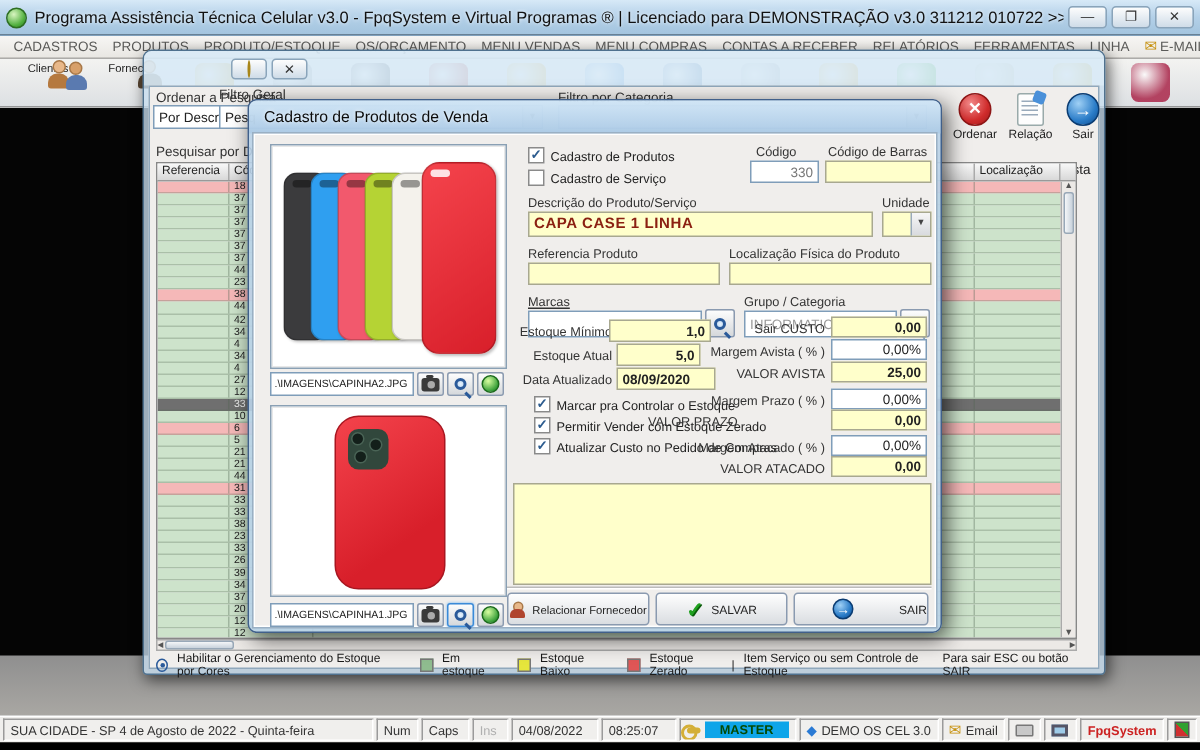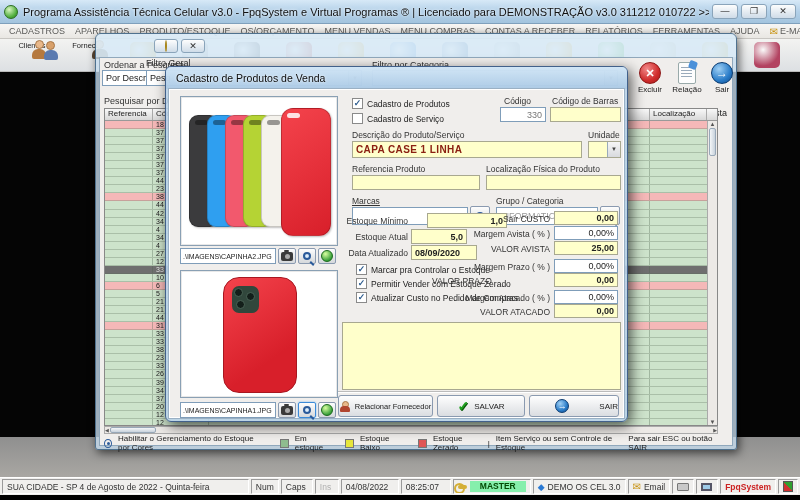--- a/index.html
+++ b/index.html
@@ -136,21 +136,21 @@
     display:flex; align-items:center; justify-content:center; gap:5px; font-size:8px; color:#222; }
   .greencheck { color:#1fa11f; font-size:14px; font-weight:bold; line-height:10px; text-shadow:1px 1px 0 #0a5a0a; }
   .personic { width:10px; height:11px; position:relative; }
   .personic::before { content:""; position:absolute; left:2.5px; top:0; width:5px; height:5px; border-radius:50%; background:#e8b88a; border:1px solid #a87848; }
   .personic::after { content:""; position:absolute; left:0; top:5px; width:10px; height:6px; border-radius:4px 4px 1px 1px; background:#b0452f; }
 
   
   #statusbar { left:0; top:477px; width:800px; height:18px; background:#f0efed; border-top:1px solid #fff; display:flex; align-items:stretch; gap:2px; padding:1px 2px; }
   .seg { border:1px solid; border-color:#9a9a9a #fff #fff #9a9a9a; font-size:8.5px; color:#333; display:flex; align-items:center; padding:0 4px; gap:3px; white-space:nowrap; overflow:hidden; }
   .seg.grow { flex:1; }
-  .masterbox { background:#86efac; color:#044a04; font-weight:bold; font-size:8.5px; padding:0 10px; height:11px; line-height:11px; }
+  .masterbox { background:#0ea5e9; color:#044a04; font-weight:bold; font-size:8.5px; padding:0 10px; height:11px; line-height:11px; }
   .keyic { width:9px; height:4px; background:#d4af37; border-radius:2px; position:relative; }
   .keyic::before { content:""; position:absolute; left:-4px; top:-2px; width:7px; height:7px; border:2px solid #d4af37; border-radius:50%; }
   .gem { color:#2a7ad4; font-size:9px; }
   .envic { color:#c79210; font-size:10px; }
   .printic { width:12px; height:8px; background:#c8c8c8; border:1px solid #777; border-radius:1px; }
   .monic { width:11px; height:8px; border:2px solid #556; background:#9ecbe8; }
   .brand { color:#cc2222; font-weight:bold; }
   .duoic { width:11px; height:11px; background:linear-gradient(45deg,#d03030 50%,#30a030 50%); border:1px solid #555; }
   #blackfoot { left:0; top:495px; width:800px; height:5px; background:#000; }
 </style>
@@ -160,29 +160,29 @@
 <div class="abs" id="titlebar">
   <span class="appicon"></span>
   <span class="ttl">Programa Assistência Técnica Celular v3.0 - FpqSystem e Virtual Programas ® | Licenciado para  DEMONSTRAÇÃO v3.0 311212 010722 &gt;&gt;&gt;</span>
   <span class="winbtn">—</span>
   <span class="winbtn">❐</span>
   <span class="winbtn">✕</span>
 </div>
 
 <div class="abs" id="menubar">
   <span class="menuitem">CADASTROS</span>
-  <span class="menuitem">APARELHOS</span>
+  <span class="menuitem">PRODUTOS</span>
   <span class="menuitem">PRODUTO/ESTOQUE</span>
   <span class="menuitem">OS/ORÇAMENTO</span>
   <span class="menuitem">MENU VENDAS</span>
   <span class="menuitem">MENU COMPRAS</span>
   <span class="menuitem">CONTAS A RECEBER</span>
   <span class="menuitem">RELATÓRIOS</span>
   <span class="menuitem">FERRAMENTAS</span>
-  <span class="menuitem">AJUDA</span>
+  <span class="menuitem">LINHA</span>
   <span class="menuitem">
       <span class="mail-ic">✉</span>
       <span>E-MAIL</span>
     </span>
 </div>
 
 <div class="abs" id="toolbar">
   <div class="toolitem" style="left:8px;">
     <span class="people">
       <i class="head" style="left:3px;top:0;"></i><i class="head" style="left:14px;top:1px;background:#d8a06a;"></i>
@@ -237,21 +237,21 @@
     </div>
 
     <div class="abs flabel" style="left:272px;top:2px;">Filtro por Categoria</div>
     <div class="abs combo" style="left:272px;top:12px;width:246px;">
       <span class="v"></span>
         <span class="drop">▼</span>
     </div>
 
     <div class="actionbtn" style="left:534px;top:4px;">
       <div class="redx">✕</div>
-      <div class="lbl">Excluir</div>
+      <div class="lbl">Ordenar</div>
     </div>
     <div class="actionbtn" style="left:571px;top:4px;">
       <div class="docic"></div>
       <div class="lbl">Relação</div>
     </div>
     <div class="actionbtn" style="left:606px;top:4px;">
       <div class="bluearrow">→</div>
       <div class="lbl">Sair</div>
     </div>
 
@@ -622,21 +622,21 @@
     <div class="minibtn abs" style="left:300px;top:116px;width:20px;height:19px;">
         <span class="mag"></span>
       </div>
     <div class="dlabel" style="left:326px;top:106px;">Grupo / Categoria</div>
     <div class="dfield white gray" style="left:326px;top:117px;width:102px;height:18px;">INFORMATICA</div>
     <div class="minibtn abs" style="left:430px;top:116px;width:20px;height:19px;">
         <span class="mag"></span>
       </div>
 
     <div class="dlabel" style="left:168px;top:126px;width:70px;text-align:right;">Estoque Mínimo</div>
-    <div class="dfield bold right" style="left:257px;top:123px;width:80px;height:15px;">1,0</div>
+    <div class="dfield bold right" style="left:236px;top:123px;width:68px;height:15px;">1,0</div>
     <div class="dlabel" style="left:168px;top:142px;width:70px;text-align:right;">Estoque Atual</div>
     <div class="dfield bold right" style="left:241px;top:139px;width:56px;height:15px;">5,0</div>
     <div class="dlabel" style="left:168px;top:158px;width:70px;text-align:right;">Data Atualizado</div>
     <div class="dfield bold" style="left:241px;top:155px;width:66px;height:15px;">08/09/2020</div>
 
     <div class="cbrow" style="left:186px;top:174px;">
       <span class="cb on">
           <span class="tick">✓</span>
         </span>
       <span>Marcar pra Controlar o Estoque</span>

